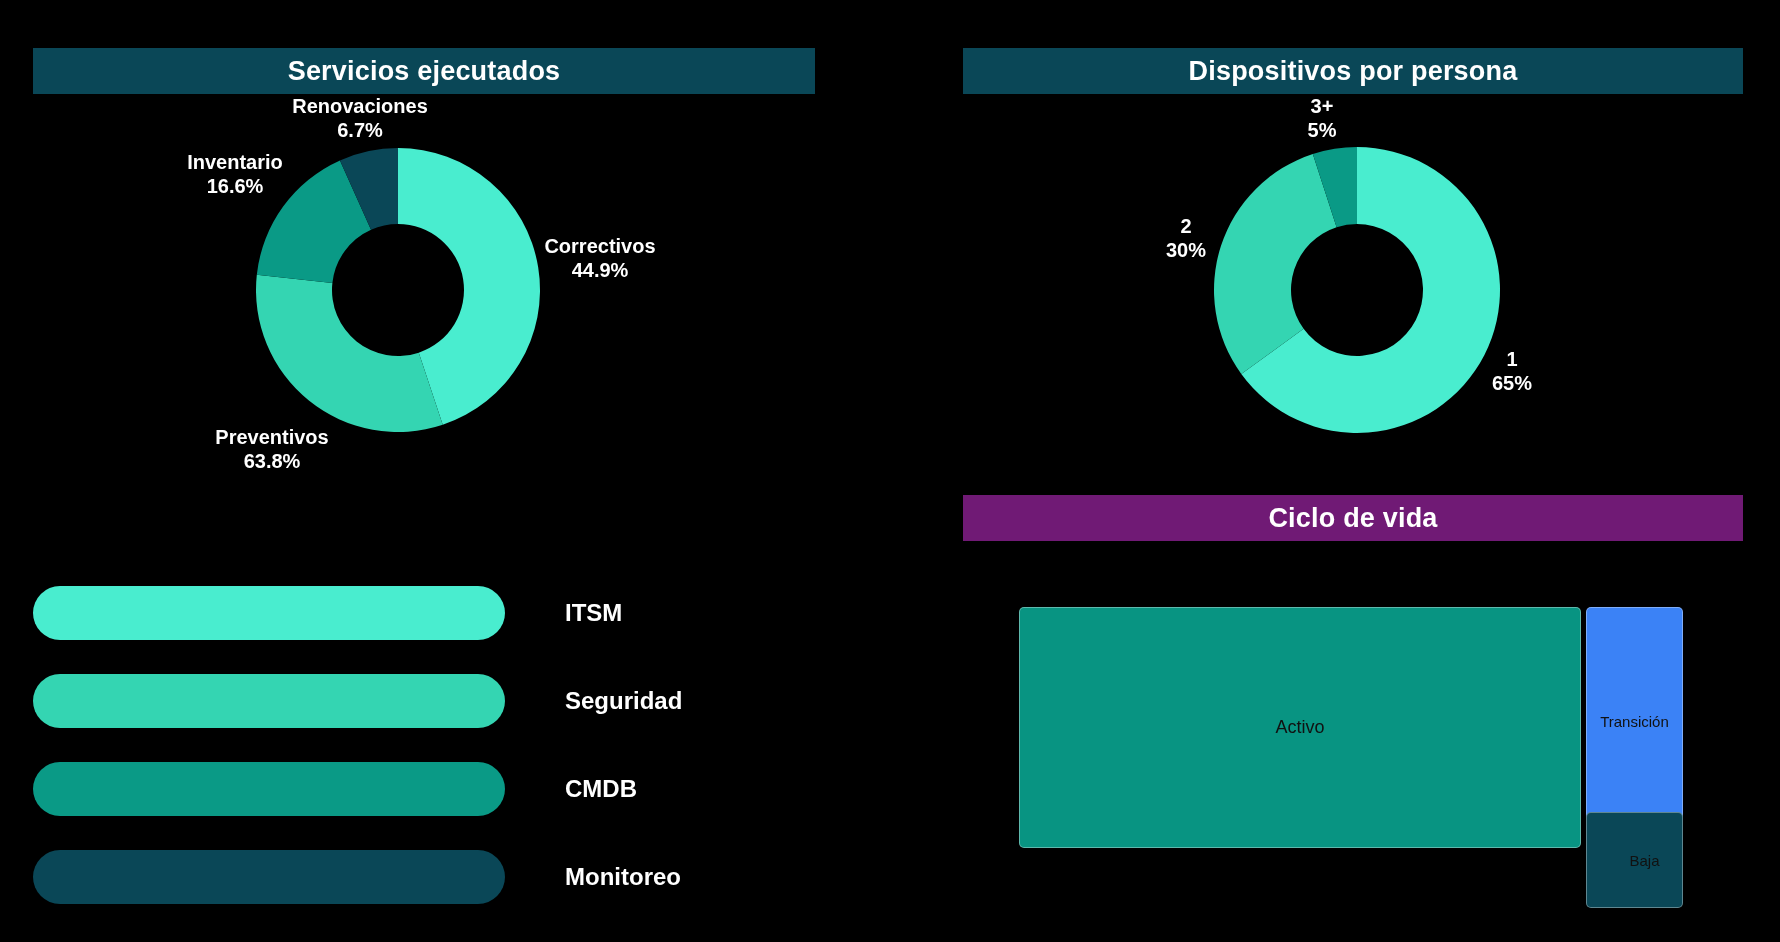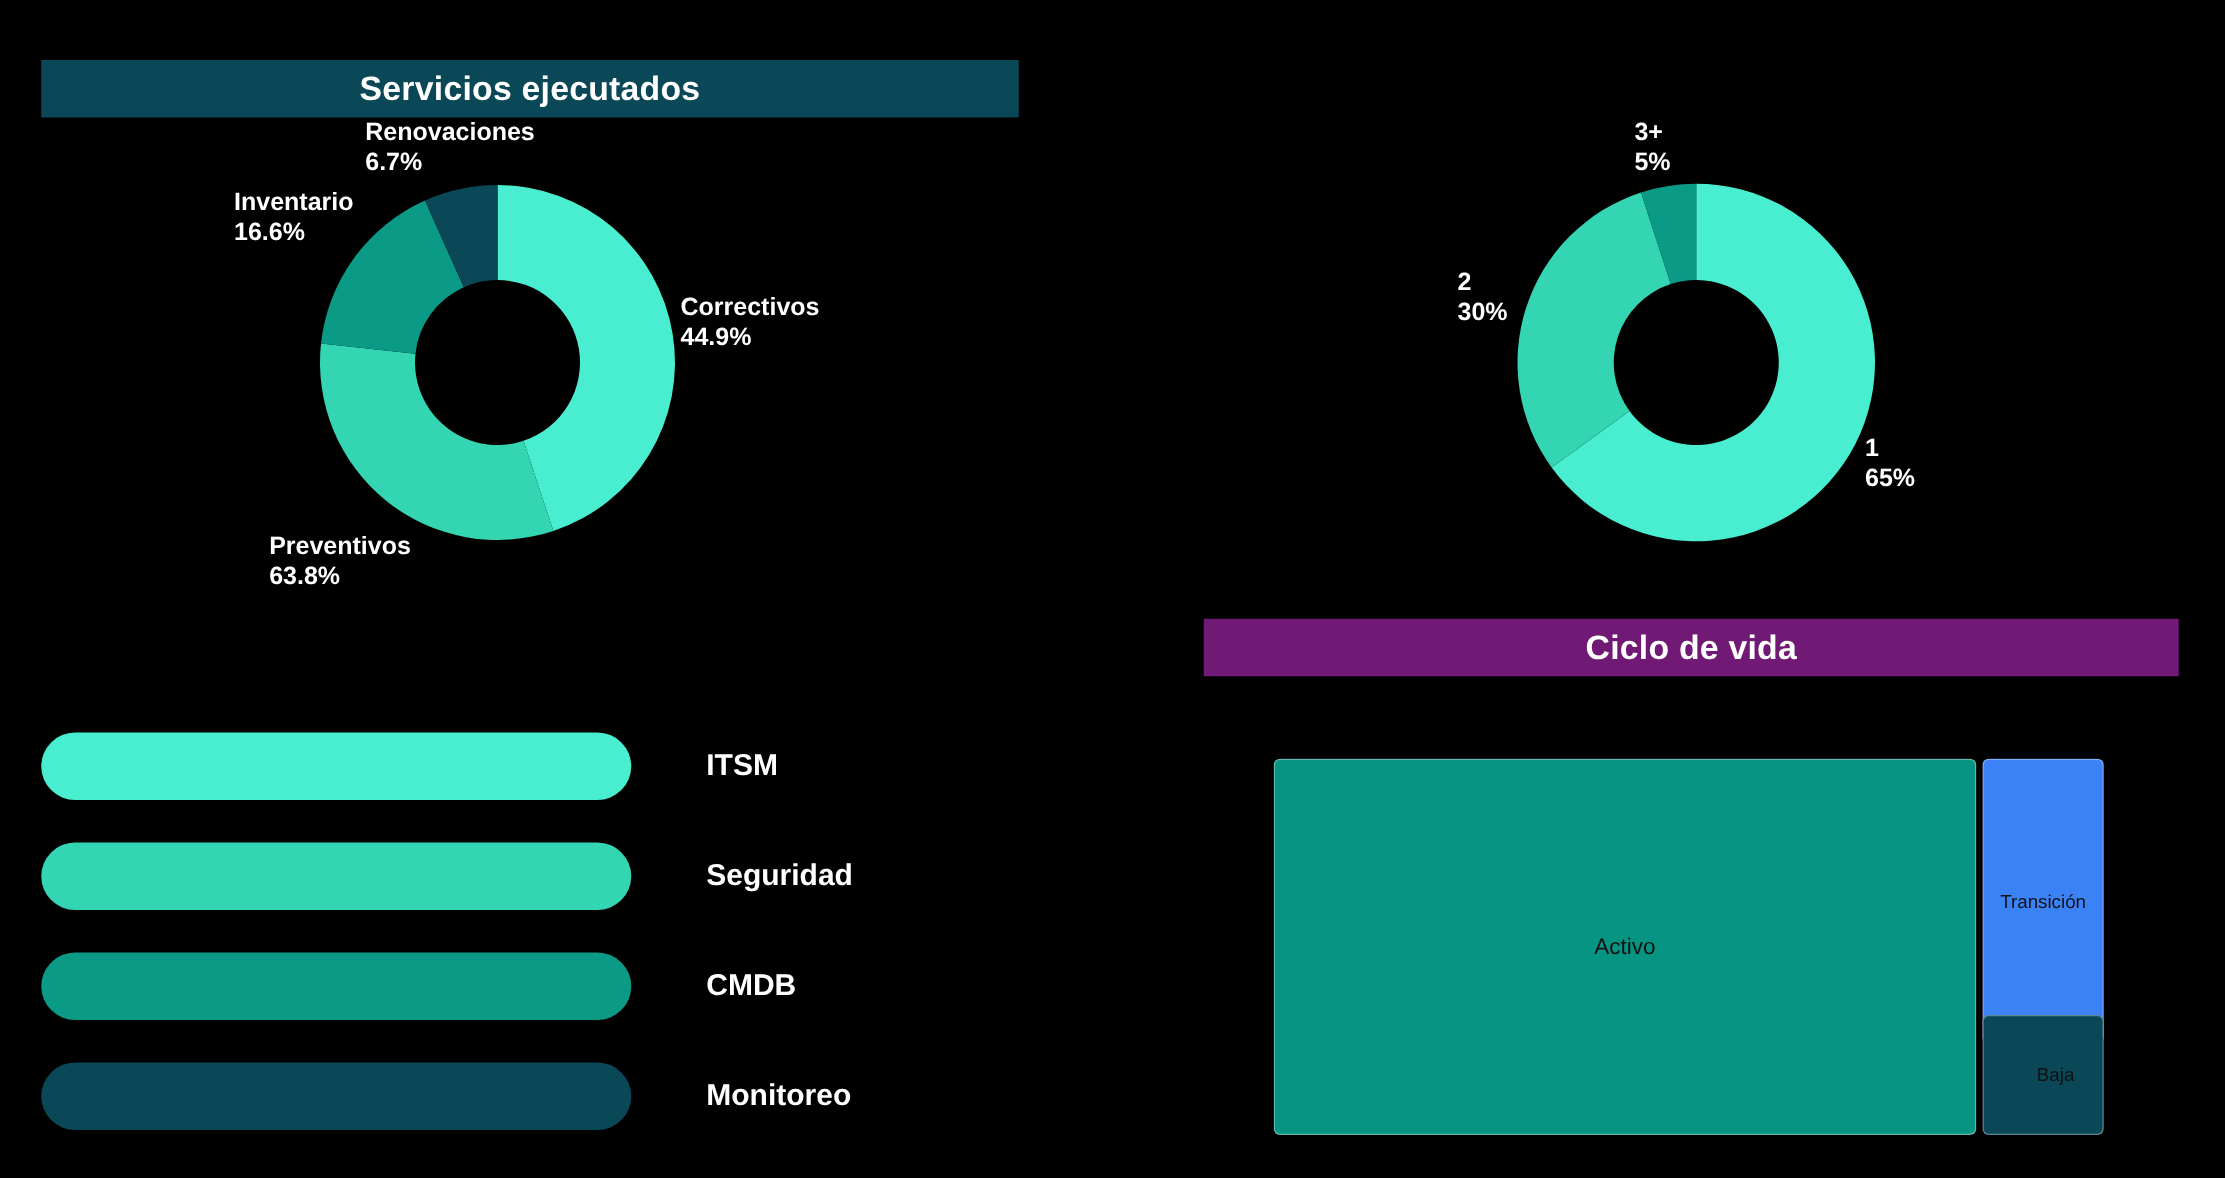--- a/index.html
+++ b/index.html
@@ -6,40 +6,41 @@
   #canvas{
     position:relative;width:1780px;height:942px;background:#000;
     overflow:hidden;font-family:"Liberation Sans",sans-serif;margin-top:48px;
   }
   .panel-header{
     position:absolute;height:46px;line-height:46px;text-align:center;
     color:#fff;font-weight:bold;font-size:27px;letter-spacing:0.2px;
   }
   .donut-svg{position:absolute;width:320px;height:320px;}
   .dlabel{
-    position:absolute;transform:translateX(-50%);
+    position:absolute;transform:translateX(-50%);text-align:center;
     color:#fff;font-weight:bold;font-size:20px;line-height:24px;white-space:nowrap;
   }
   .bar{position:absolute;border-radius:28px;}
   .bar-label{
     position:absolute;transform:translateY(-50%);color:#fff;
     font-weight:bold;font-size:24px;white-space:nowrap;
   }
   .tile{
     position:absolute;box-sizing:border-box;border-radius:5px;
     border:1px solid rgba(255,255,255,0.35);
     display:flex;align-items:center;justify-content:center;
   }
   .tile-label{font-weight:normal;white-space:nowrap;}
 </style>
 </head>
 <body>
 
 <div id="canvas" style="background: rgb(0, 0, 0);">
   <div class="panel-header" style="left: 33px; top: 0px; width: 782px; background: rgb(10, 71, 87); color: rgb(255, 255, 255);">Servicios ejecutados</div>
+  <div class="panel-header" style="left: 963px; top: 0px; width: 780px; background: rgb(10, 71, 87); color: rgb(255, 255, 255);">Dispositivos por persona</div>
   <div class="panel-header" style="left: 963px; top: 447px; width: 780px; background: #701a75; color: rgb(255, 255, 255);">Ciclo de vida</div>
 
   <svg id="donut0" class="donut-svg" viewBox="0 0 320 320" style="left:238px;top:82px">
       <path d="M160.00,18.00 A142,142 0 0 1 204.73,294.77 L180.79,222.64 A66,66 0 0 0 160.00,94.00 Z" fill="#49EDCF"></path>
       <path d="M204.73,294.77 A142,142 0 0 1 18.81,144.86 L94.38,152.96 A66,66 0 0 0 180.79,222.64 Z" fill="#34D5B2"></path>
       <path d="M18.81,144.86 A142,142 0 0 1 101.97,30.40 L133.03,99.76 A66,66 0 0 0 94.38,152.96 Z" fill="#0A9A86"></path>
       <path d="M101.97,30.40 A142,142 0 0 1 160.00,18.00 L160.00,94.00 A66,66 0 0 0 133.03,99.76 Z" fill="#0A4757"></path>
     </svg>
   <svg id="donut1" class="donut-svg" viewBox="0 0 320 320" style="left:1197px;top:82px">
       <path d="M160.00,17.00 A143,143 0 1 1 44.31,244.05 L106.60,198.79 A66,66 0 1 0 160.00,94.00 Z" fill="#49EDCF"></path>
@@ -81,21 +82,21 @@
       <div class="bar" style="left: 33px; top: 538px; width: 472px; height: 54px; background: rgb(73, 237, 207);"></div>
       <div class="bar-label" style="left: 565px; top: 565px;">ITSM</div>
       <div class="bar" style="left: 33px; top: 626px; width: 472px; height: 54px; background: rgb(52, 213, 178);"></div>
       <div class="bar-label" style="left: 565px; top: 653px;">Seguridad</div>
       <div class="bar" style="left: 33px; top: 714px; width: 472px; height: 54px; background: rgb(10, 154, 134);"></div>
       <div class="bar-label" style="left: 565px; top: 741px;">CMDB</div>
       <div class="bar" style="left: 33px; top: 802px; width: 472px; height: 54px; background: rgb(10, 71, 87);"></div>
       <div class="bar-label" style="left: 565px; top: 829px;">Monitoreo</div>
     </div>
   <div id="treemap-root">
-      <div class="tile" style="left: 1019px; top: 559px; width: 562px; height: 301px; background: rgb(8, 148, 130);">
+      <div class="tile" style="left: 1019px; top: 559px; width: 562px; height: 241px; background: rgb(8, 148, 130);">
         <span class="tile-label" style="font-size: 18px; color: rgb(17, 17, 17);">Activo</span>
       </div>
       <div class="tile" style="left: 1586px; top: 559px; width: 97px; height: 228px; background: #3b82f6;">
         <span class="tile-label" style="font-size: 15px; color: rgb(17, 17, 17);">Transición</span>
       </div>
       <div class="tile" style="left: 1586px; top: 764px; width: 97px; height: 96px; background: rgb(10, 71, 87);">
         <span class="tile-label" style="font-size: 15px; color: rgb(17, 17, 17); padding-left: 20px;">Baja</span>
       </div>
     </div>
 </div>

